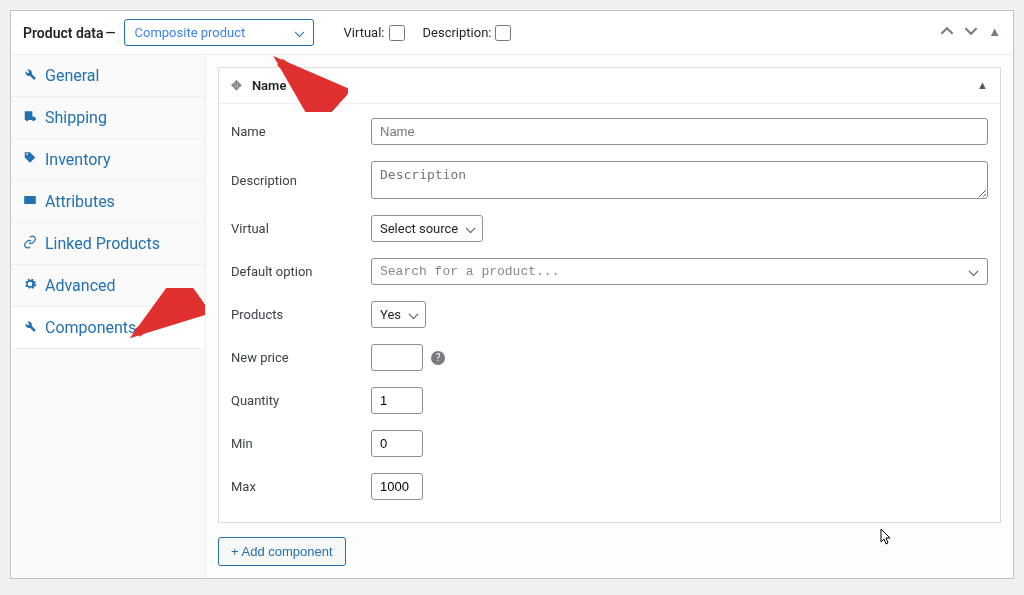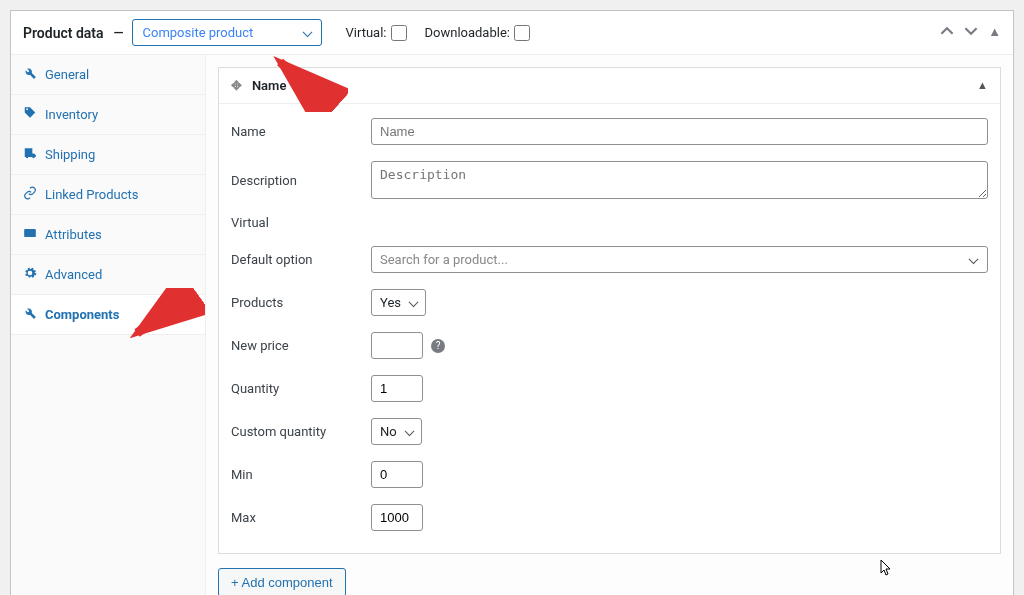--- a/index.html
+++ b/index.html
@@ -1,46 +1,46 @@
 <!DOCTYPE html>
 <html><head>
 <meta charset="utf-8">
 <style>
 * { box-sizing: border-box; margin: 0; padding: 0; }
 body { font-family: -apple-system, BlinkMacSystemFont, "Segoe UI", Roboto, sans-serif; font-size: 13px; color: #1d2327; background: #f0f0f1; padding: 10px; }
 .panel { background: #fff; border: 1px solid #c3c4c7; width: 1004px; margin: 0 auto; }
 .panel-header { display: flex; align-items: center; padding: 8px 12px; border-bottom: 1px solid #eee; }
-.pd-label { font-weight: 600; font-size: 14px; margin-right: 10px; }
+.pd-label { font-weight: 600; font-size: 14px; margin-right: 2px; }
 .dash { margin-right: 8px; font-weight:600; }
 .type-select { border: 1px solid #2271b1; border-radius: 3px; padding: 5px 30px 5px 10px; color: #3b82f6; font-size: 13px; background: #fff; cursor: pointer; position: relative; display: flex; align-items: center; min-width: 190px; }
 .type-select::after { content: ""; position: absolute; right: 10px; top: 50%; width: 6px; height: 6px; border-right: 1.5px solid #2271b1; border-bottom: 1.5px solid #2271b1; transform: translateY(-60%) rotate(45deg); }
-.chk-group { display: flex; align-items: center; margin-left: 24px; gap: 18px; font-size: 13px; color: #1d2327; }
+.chk-group { display: flex; align-items: center; margin-left: 30px; gap: 18px; font-size: 13px; color: #1d2327; }
 .chk-group label { display: flex; align-items: center; gap: 4px; }
 .chk-group input { width: 16px; height: 16px; }
 .header-controls { margin-left: auto; display: flex; gap: 10px; color: #787c82; }
 .header-controls span { cursor: pointer; }
 .body { display: flex; }
 .sidebar { width: 195px; background: #fafafa; border-right: 1px solid #eee; }
-.sidebar-item { display: flex; align-items: center; gap: 8px; padding: 11px 12px; color: #2271b1; cursor: pointer; border-bottom: 1px solid #eee; font-size: 13px; }
-.sidebar-item.active { background: #fff; font-weight: bold; }
+.sidebar-item { display: flex; align-items: center; gap: 8px; padding: 11px 12px; color: #2271b1; cursor: pointer; border-bottom: 1px solid #eee; font-size: 16px; }
+.sidebar-item.active { background: #fff; }
 .sidebar-icon { width: 14px; color: #2271b1; flex-shrink: 0; }
 .main { flex: 1; padding: 12px; background: #fdfdfd; }
 .component-box { border: 1px solid #dcdcde; background: #fff; }
 .component-header { display: flex; align-items: center; padding: 10px 12px; border-bottom: 1px solid #eee; font-weight: 600; }
 .drag-icon { color: #888; margin-right: 10px; }
 .collapse-triangle { margin-left: auto; color: #555; font-size: 11px; }
 .form-body { padding: 6px 12px 14px 12px; }
 .form-row { display: flex; align-items: center; padding: 8px 0; }
 .form-row label { width: 140px; color: #3c434a; font-size: 13px; }
 .text-input { border: 1px solid #8c8f94; border-radius: 3px; padding: 5px 8px; font-size: 13px; background: #fff; }
 .text-input.full { flex: 1; }
 .textarea { border: 1px solid #8c8f94; border-radius: 3px; padding: 5px 8px; font-size: 13px; background: #fff; flex: 1; height: 38px; resize: vertical; }
 .select-box { border: 1px solid #8c8f94; border-radius: 3px; padding: 5px 24px 5px 8px; font-size: 13px; background: #fff; cursor: pointer; position: relative; display: inline-flex; align-items: center; }
 .select-box::after { content: ""; position: absolute; right: 8px; top: 50%; width: 6px; height: 6px; border-right: 1.5px solid #555; border-bottom: 1.5px solid #555; transform: translateY(-60%) rotate(45deg); }
-.search-select { border: 1px solid #8c8f94; border-radius: 3px; padding: 5px 28px 5px 8px; font-size: 13px; background: #fff; color: #888; flex: 1; position: relative; cursor: pointer; }
+.search-select { border: 1px solid #8c8f94; border-radius: 3px; padding: 5px 28px 5px 8px; font-size: 13px; background: #fff; color: #888; flex: 1; position: relative; cursor: pointer; font-family: Liberation Mono, monospace; }
 .search-select::after { content: ""; position: absolute; right: 10px; top: 50%; width: 6px; height: 6px; border-right: 1.5px solid #555; border-bottom: 1.5px solid #555; transform: translateY(-60%) rotate(45deg); }
 .small-input { width: 52px; }
 .help-icon { width: 14px; height: 14px; border-radius: 50%; background: #787c82; color: #fff; font-size: 10px; display: inline-flex; align-items: center; justify-content: center; margin-left: 8px; }
 .add-btn { margin-top: 14px; border: 1px solid #2271b1; color: #2271b1; background: #f6f7f7; padding: 6px 12px; border-radius: 3px; cursor: pointer; font-size: 13px; }
 
 .arrow { position: absolute; pointer-events: none; }
 .arrow svg { display: block; }
 .panel-wrapper { position: relative; }
 .cursor-arrow { position: absolute; right: 120px; bottom: 30px; font-size: 14px; color: #000; }
 </style>
@@ -54,21 +54,21 @@
     <span class="dash">—</span>
     <div class="type-select">
       <span>Composite product</span>
     </div>
     <div class="chk-group">
       <label>
         <span>Virtual:</span>
         <input type="checkbox" style="">
       </label>
       <label>
-        <span>Downloadable:</span>
+        <span>Description:</span>
         <input type="checkbox" style="">
       </label>
     </div>
     <div class="header-controls">
       <span><svg width="14" height="14" viewBox="0 0 10 10">
               <path d="M1 7 L5 3 L9 7" stroke="currentColor" stroke-width="1.5" fill="none"></path>
             </svg></span>
       <span><svg width="14" height="14" viewBox="0 0 10 10">
               <path d="M1 3 L5 7 L9 3" stroke="currentColor" stroke-width="1.5" fill="none"></path>
             </svg></span>
@@ -78,41 +78,41 @@
   <div class="body">
     <div class="sidebar">
       <div class="sidebar-item">
         <span class="sidebar-icon"><svg width="14" height="14" viewBox="0 0 24 24" fill="currentColor">
                 <path d="M22 19l-7-7c.7-2 .2-4.3-1.4-5.9-1.7-1.7-4.3-2.1-6.3-1.2l3.6 3.6-2.5 2.5L4.8 7.4c-.9 2-.5 4.6 1.2 6.3 1.6 1.6 3.9 2.1 5.9 1.4l7 7 3.1-3.1z"></path>
               </svg></span>
         <span>General</span>
       </div>
       <div class="sidebar-item">
         <span class="sidebar-icon"><svg width="14" height="14" viewBox="0 0 24 24" fill="currentColor">
+                <path d="M3 4h13v9h3l3 3v3h-2a2 2 0 11-4 0H9a2 2 0 11-4 0H3V4z"></path>
+              </svg></span>
+        <span>Shipping</span>
+      </div>
+      <div class="sidebar-item">
+        <span class="sidebar-icon"><svg width="14" height="14" viewBox="0 0 24 24" fill="currentColor">
                 <path d="M21 11l-9-9H3v9l9 9 9-9zM7 7a1.5 1.5 0 110-3 1.5 1.5 0 010 3z"></path>
               </svg></span>
         <span>Inventory</span>
       </div>
       <div class="sidebar-item">
         <span class="sidebar-icon"><svg width="14" height="14" viewBox="0 0 24 24" fill="currentColor">
-                <path d="M3 4h13v9h3l3 3v3h-2a2 2 0 11-4 0H9a2 2 0 11-4 0H3V4z"></path>
-              </svg></span>
-        <span>Shipping</span>
+                <rect x="2" y="5" width="20" height="14" rx="2"></rect>
+              </svg></span>
+        <span>Attributes</span>
       </div>
       <div class="sidebar-item">
         <span class="sidebar-icon"><svg width="14" height="14" viewBox="0 0 24 24" fill="none" stroke="currentColor" stroke-width="2">
                 <path d="M10 13a5 5 0 007 0l3-3a5 5 0 00-7-7l-1 1M14 11a5 5 0 00-7 0l-3 3a5 5 0 007 7l1-1"></path>
               </svg></span>
         <span>Linked Products</span>
-      </div>
-      <div class="sidebar-item">
-        <span class="sidebar-icon"><svg width="14" height="14" viewBox="0 0 24 24" fill="currentColor">
-                <rect x="2" y="5" width="20" height="14" rx="2"></rect>
-              </svg></span>
-        <span>Attributes</span>
       </div>
       <div class="sidebar-item">
         <span class="sidebar-icon"><svg width="14" height="14" viewBox="0 0 24 24" fill="currentColor">
                 <path d="M12 8a4 4 0 100 8 4 4 0 000-8zm9 4l2 1-1 3-2-.5-1.5 1.5.5 2-3 1-1-2h-2l-1 2-3-1 .5-2L7 16.5 5 17l-1-3 2-1v-2l-2-1 1-3 2 .5L8.5 6 8 4l3-1 1 2h2l1-2 3 1-.5 2L19 7.5l2-.5 1 3-2 1v2z"></path>
               </svg></span>
         <span>Advanced</span>
       </div>
       <div class="sidebar-item active">
         <span class="sidebar-icon"><svg width="14" height="14" viewBox="0 0 24 24" fill="currentColor">
                 <path d="M22 19l-7-7c.7-2 .2-4.3-1.4-5.9-1.7-1.7-4.3-2.1-6.3-1.2l3.6 3.6-2.5 2.5L4.8 7.4c-.9 2-.5 4.6 1.2 6.3 1.6 1.6 3.9 2.1 5.9 1.4l7 7 3.1-3.1z"></path>
@@ -131,20 +131,23 @@
           <div class="form-row">
             <label>Name</label>
             <input class="text-input full" placeholder="Name" style="">
           </div>
           <div class="form-row">
             <label>Description</label>
             <textarea class="textarea" placeholder="Description" style=""></textarea>
           </div>
           <div class="form-row">
             <label>Virtual</label>
+            <div class="select-box">
+              <span>Select source</span>
+            </div>
           </div>
           <div class="form-row">
             <label>Default option</label>
             <div class="search-select">
               <span>Search for a product...</span>
             </div>
           </div>
           <div class="form-row">
             <label>Products</label>
             <div class="select-box">
@@ -152,26 +155,20 @@
             </div>
           </div>
           <div class="form-row">
             <label>New price</label>
             <input class="text-input small-input" value="" style="">
             <span class="help-icon">?</span>
           </div>
           <div class="form-row">
             <label>Quantity</label>
             <input class="text-input small-input" value="1" style="">
-          </div>
-          <div class="form-row">
-            <label>Custom quantity</label>
-            <div class="select-box">
-              <span>No</span>
-            </div>
           </div>
           <div class="form-row">
             <label>Min</label>
             <input class="text-input small-input" value="0" style="">
           </div>
           <div class="form-row">
             <label>Max</label>
             <input class="text-input small-input" value="1000" style="">
           </div>
         </div>

